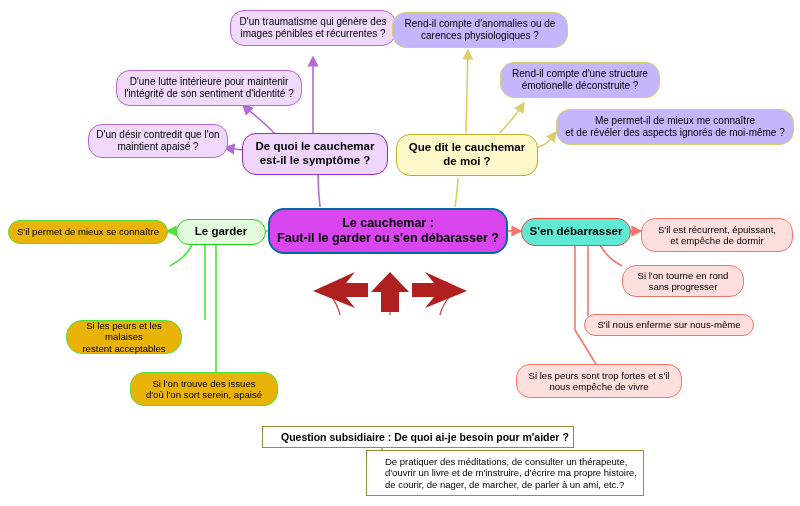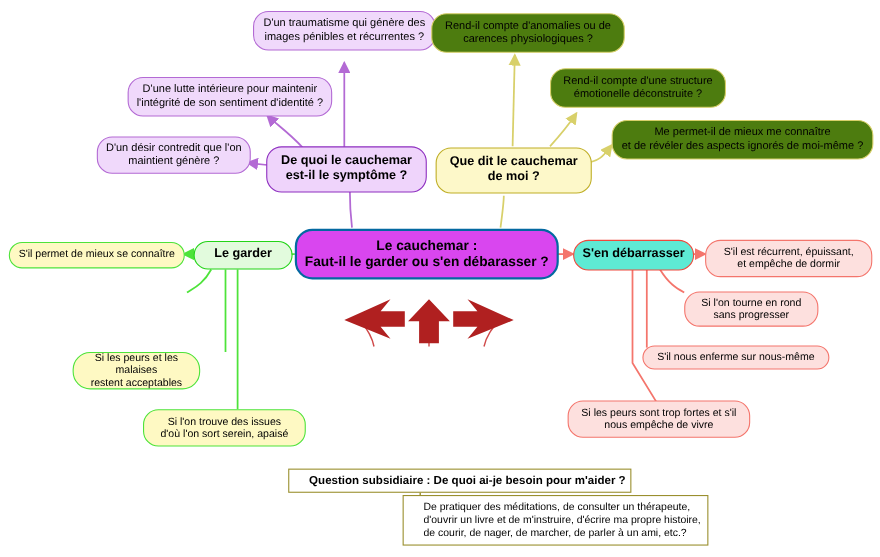--- a/index.html
+++ b/index.html
@@ -9,24 +9,24 @@
   svg.links{position:absolute;left:0;top:0;width:800px;height:506px;}
   .node{position:absolute;box-sizing:border-box;text-align:center;
         display:flex;align-items:center;justify-content:center;
         line-height:1.18;white-space:pre-line;z-index:5;}
   
   .bubble{border-radius:14px;border-width:1.3px;border-style:solid;}
   
   .pur{background:#f0d9fb;border-color:#b36ad4;color:#000;}
   .pur-main{background:#efd4fb;border-color:#8e2fc0;color:#000;font-weight:bold;}
   
-  .yel{background:#4d7c0f;border-color:#d8d06a;color:#000;}
+  .yel{background:#c4b5fd;border-color:#d8d06a;color:#000;}
   .yel-main{background:#fdf8c9;border-color:#bfae26;color:#000;font-weight:bold;}
   
-  .grn{background:#fef9c3;border-color:#4ee33a;color:#000;}
+  .grn{background:#eab308;border-color:#4ee33a;color:#000;}
   .grn-main{background:#e2fbdd;border-color:#22d417;color:#000;font-weight:bold;}
   
   .red{background:#fde0de;border-color:#f4756c;color:#000;}
   .red-main{background:#5eead4;border-color:#f0483c;color:#000;font-weight:bold;}
   
   .center{background:#d946ef;border:2px solid #0369a1;border-radius:16px;
           font-weight:bold;color:#000;}
   
   .olive{background:#ffffff;border:1.4px solid #9a8f2e;color:#000;
          border-radius:0;}
@@ -102,21 +102,21 @@
   <div class="node bubble pur-main" style="left:242px;top:133px;width:146px;height:42px;font-size:11.5px;">De quoi le cauchemar
 est-il le symptôme ?</div>
 
   <div class="node bubble pur" style="left:230px;top:10px;width:166px;height:36px;font-size:10px;">D'un traumatisme qui génère des
 images pénibles et récurrentes ?</div>
 
   <div class="node bubble pur" style="left:116px;top:70px;width:186px;height:36px;font-size:10px;">D'une lutte intérieure pour maintenir
 l'intégrité de son sentiment d'identité ?</div>
 
   <div class="node bubble pur" style="left:88px;top:124px;width:140px;height:34px;font-size:10px;">D'un désir contredit que l'on
-maintient génère ?</div>
+maintient apaisé ?</div>
 
   <div class="node bubble yel-main" style="left:396px;top:134px;width:142px;height:42px;font-size:11.5px;">Que dit le cauchemar
 de moi ?</div>
 
   <div class="node bubble yel" style="left:392px;top:12px;width:176px;height:36px;font-size:10px;">Rend-il compte d'anomalies ou de
 carences physiologiques ?</div>
 
   <div class="node bubble yel" style="left:500px;top:62px;width:160px;height:36px;font-size:10px;">Rend-il compte d'une structure
 émotionelle déconstruite ?</div>
 

